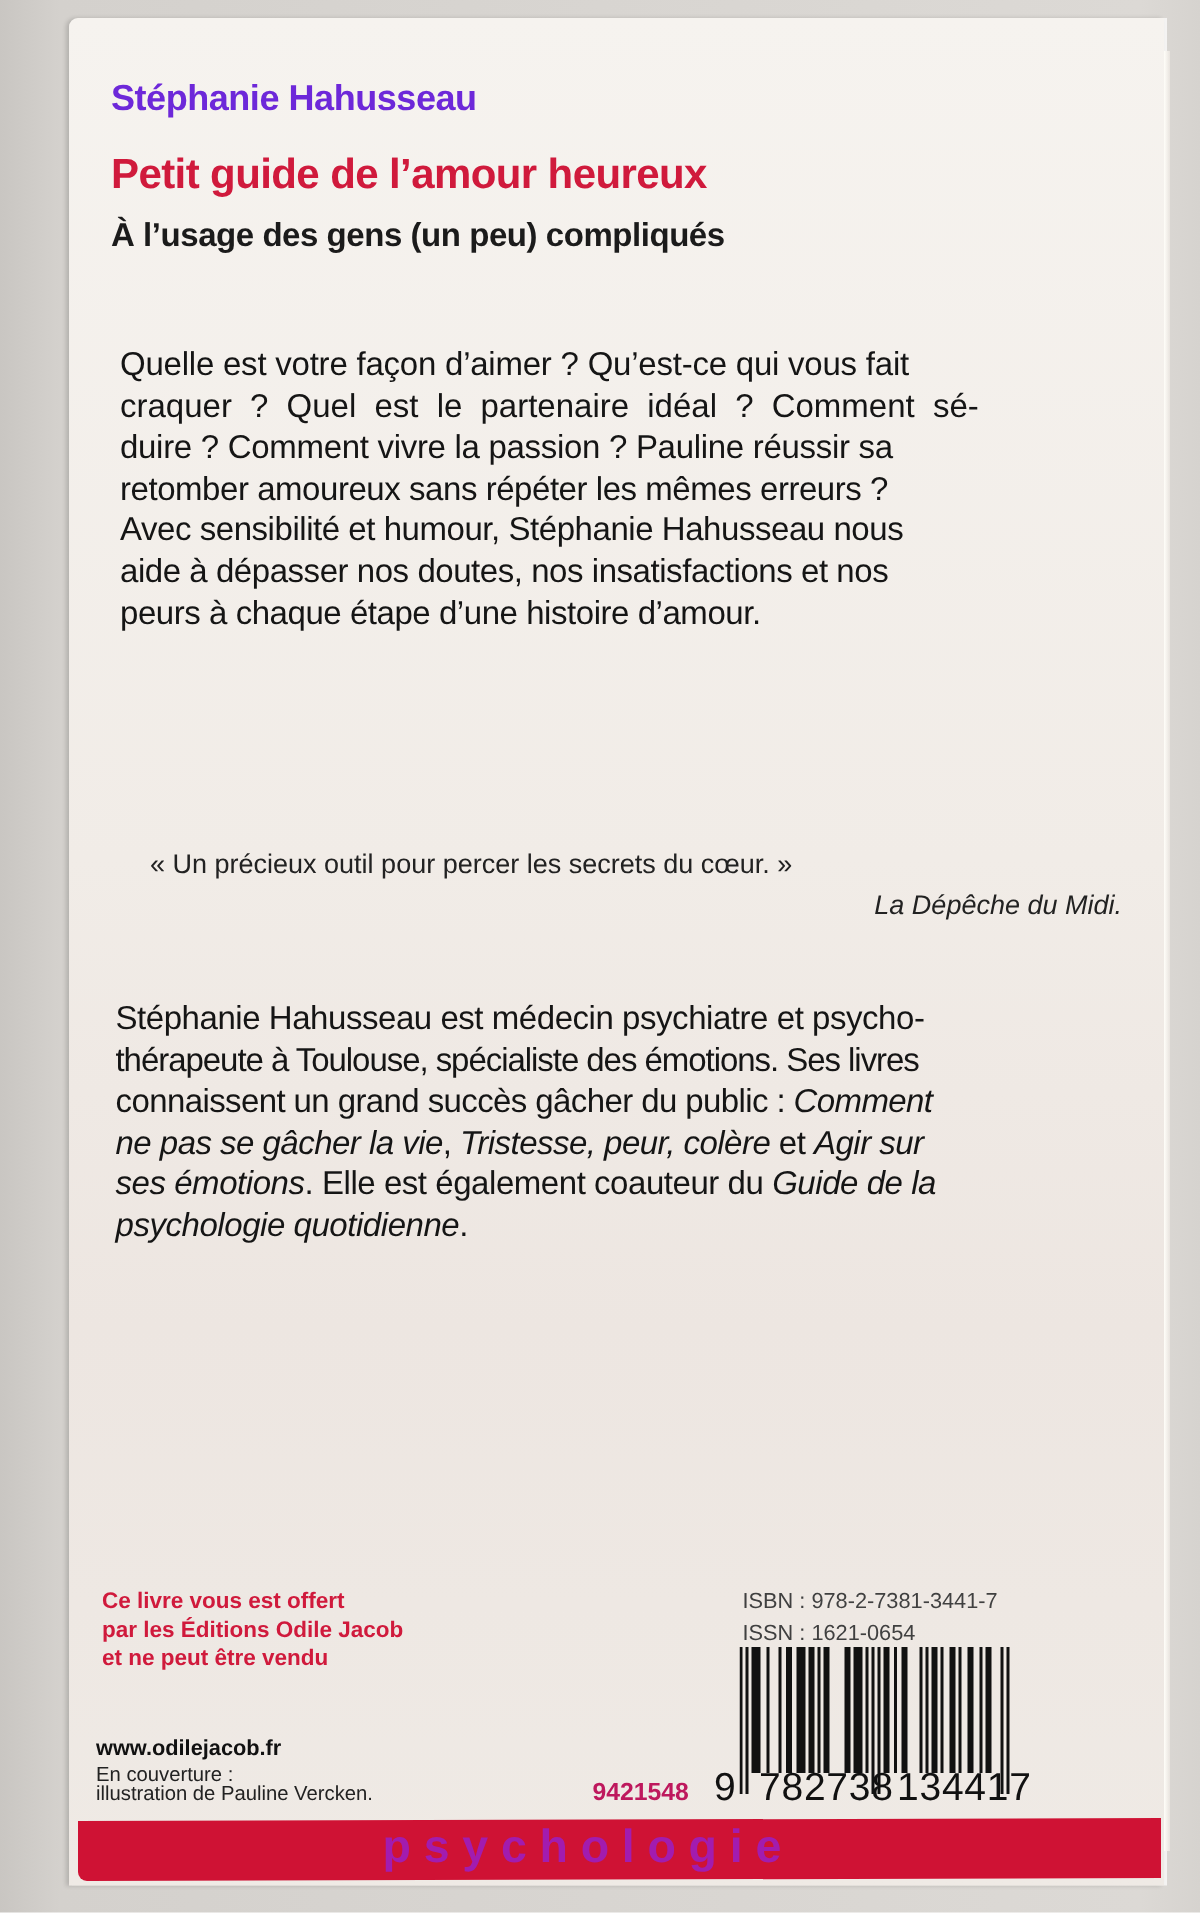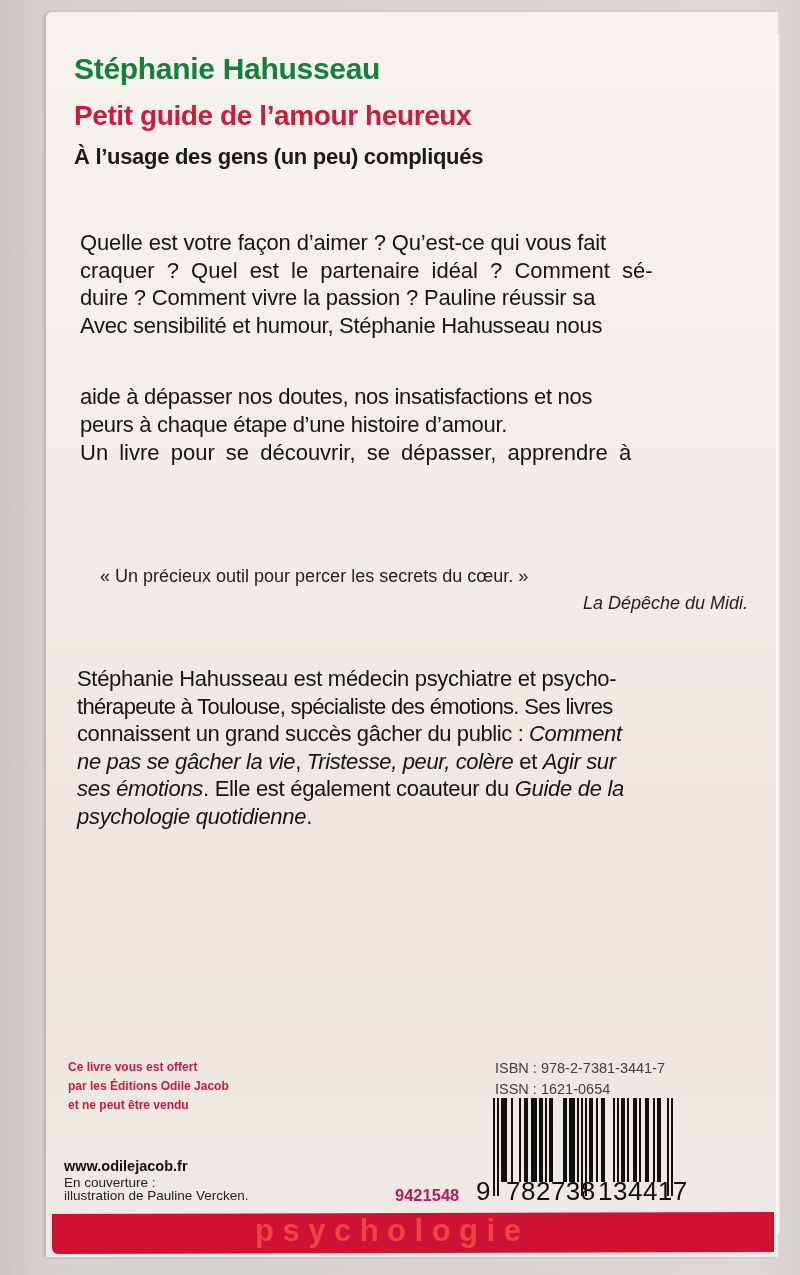--- a/index.html
+++ b/index.html
@@ -12,71 +12,71 @@
     position:absolute; left:46px; top:12px; width:730px; height:1245px;
     background: linear-gradient(180deg, #f6f3ef 0%, #f1ece7 45%, #ede6e1 70%, #efeae5 100%);
     border-top-left-radius:6px;
     box-shadow: -2px 0 3px rgba(0,0,0,0.15), 2px 0 0 rgba(255,255,255,0.7);
   }
   .cover::after {
     content:""; position:absolute; right:-4px; top:22px; width:4px; height:1200px;
     background: linear-gradient(90deg, #fffef9, #e8e3de);
   }
   .abs { position:absolute; }
-  .author { left:74px; top:52px; font-size:30px; font-weight:bold; color:#15803d; letter-spacing:-0.3px; }
+  .author { left:74px; top:52px; font-size:24px; font-weight:bold; color:#6d28d9; letter-spacing:-0.3px; }
   .title  { left:74px; top:100px; font-size:28px; font-weight:bold; color:#d01a3c; letter-spacing:-0.4px; }
   .subtitle { left:74px; top:144px; font-size:22px; font-weight:bold; color:#1b1b1b; letter-spacing:-0.3px; }
   .para {
     left:80px; width:400px; font-size:22px; line-height:27.6px; color:#151515;
     transform-origin: 0 0;
   }
   .blurb { top:229px; }
   .line { display:block; white-space:nowrap; }
   .quote { left:100px; top:566px; font-size:18px; color:#222; white-space:nowrap; }
   .quote-src { right:52px; top:593px; font-size:18px; font-style:italic; color:#222; text-align:right; }
   .bio { top:665px; }
   .bio i { font-style:italic; }
-  .offer { left:68px; top:1058px; font-size:12px; line-height:19px; color:#d01a3c; font-weight:bold; }
+  .offer { left:68px; top:1058px; font-size:15px; line-height:19px; color:#d01a3c; font-weight:bold; }
   .offer span { display:block; }
   .website { left:64px; top:1158px; font-size:14.5px; font-weight:bold; color:#111; }
   .credit { left:64px; top:1176px; font-size:13.5px; line-height:13px; color:#222; }
   .credit span { display:block; }
   .isbn { left:495px; top:1058px; font-size:14.5px; line-height:21px; color:#404040; }
   .isbn span { display:block; }
   .code-a { left:395px; top:1186px; font-size:16.5px; font-weight:bold; color:#be185d; }
   .barcode { left:493px; top:1098px; width:185px; height:100px; }
   .bc-digits { left:476px; top:1176px; font-size:26px; color:#111; }
   .bc-digits span { position:absolute; white-space:nowrap; }
   .band {
     position:absolute; left:52px; top:1213px; width:722px; height:40px;
     background:#cf1234; border-bottom-left-radius:6px;
     transform: skewY(-0.15deg);
   }
   .band-text {
     position:absolute; left:255px; top:1213px; font-size:31px; font-weight:bold;
-    color:#ef4444; letter-spacing:8.5px;
+    color:#a21caf; letter-spacing:8.5px;
   }
 </style>
 </head>
 <body>
 
 <div class="cover"></div>
 
 <div class="abs author">Stéphanie Hahusseau</div>
 <div class="abs title">Petit guide de l’amour heureux</div>
 <div class="abs subtitle">À l’usage des gens (un peu) compliqués</div>
 
 <div class="abs para blurb" style="width:640px;">
   <span class="line" style="letter-spacing:-0.15px;">Quelle est votre façon d’aimer ? Qu’est-ce qui vous fait</span>
   <span class="line" style="word-spacing:6px;">craquer ? Quel est le partenaire idéal ? Comment sé-</span>
   <span class="line" style="letter-spacing:-0.2px;">duire ? Comment vivre la passion ? Pauline réussir sa</span>
+  <span class="line" style="letter-spacing:-0.3px;">retomber amoureux sans répéter les mêmes erreurs ?</span>
   <span class="line" style="letter-spacing:-0.3px;">Avec sensibilité et humour, Stéphanie Hahusseau nous</span>
-  <span class="line" style="letter-spacing:-0.3px;margin-top:44px;">aide à dépasser nos doutes, nos insatisfactions et nos</span>
+  <span class="line" style="letter-spacing:-0.3px;">aide à dépasser nos doutes, nos insatisfactions et nos</span>
   <span class="line" style="letter-spacing:-0.3px;">peurs à chaque étape d’une histoire d’amour.</span>
-  <span class="line" style="word-spacing:5px;">Un livre pour se découvrir, se dépasser, apprendre à</span>
 </div>
 
 <div class="abs quote">« Un précieux outil pour percer les secrets du cœur. »</div>
 <div class="abs quote-src">La Dépêche du Midi.</div>
 
 <div class="abs para bio" style="width:640px; left:77px;">
   <span class="line" style="letter-spacing:-0.3px;"><span>Stéphanie Hahusseau est médecin psychiatre et psycho-</span></span>
   <span class="line" style="letter-spacing:-0.7px;"><span>thérapeute à Toulouse, spécialiste des émotions. Ses livres</span></span>
   <span class="line" style="letter-spacing:-0.4px;"><span>connaissent un grand succès gâcher du public : </span><i>Comment</i></span>
   <span class="line" style="letter-spacing:-0.35px;"><i>ne pas se gâcher la vie</i><span>, </span><i>Tristesse, peur, colère</i><span> et </span><i>Agir sur</i></span>

